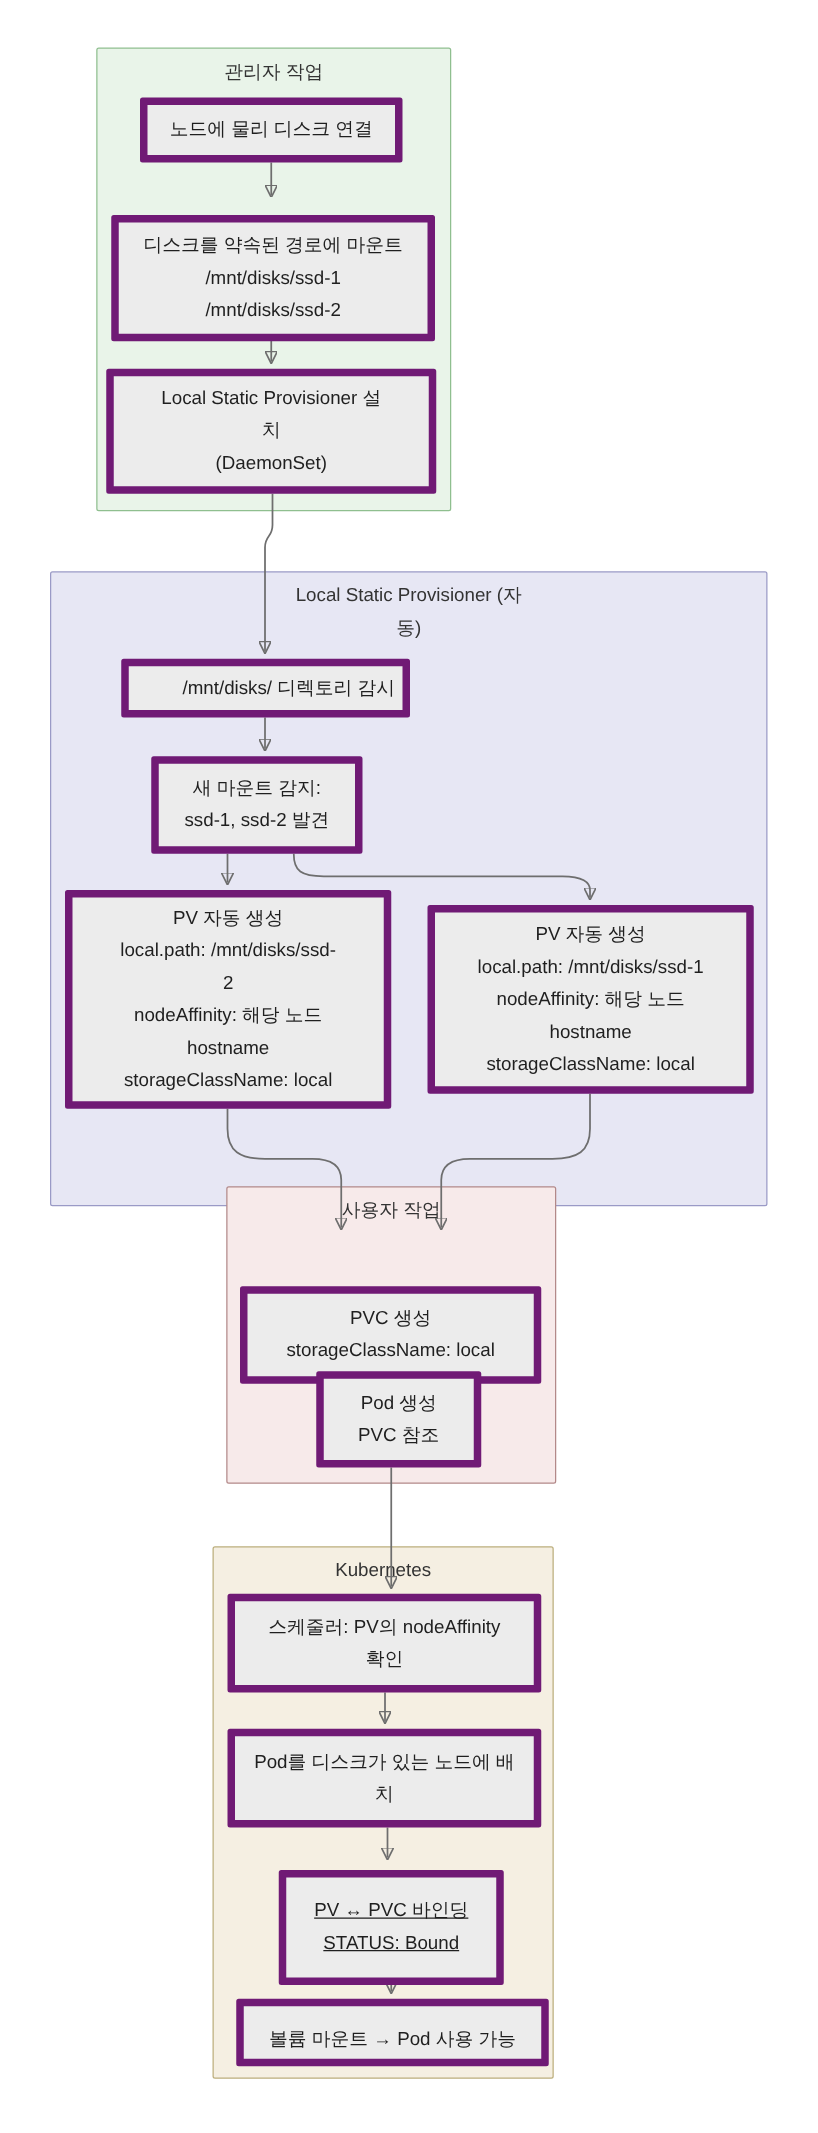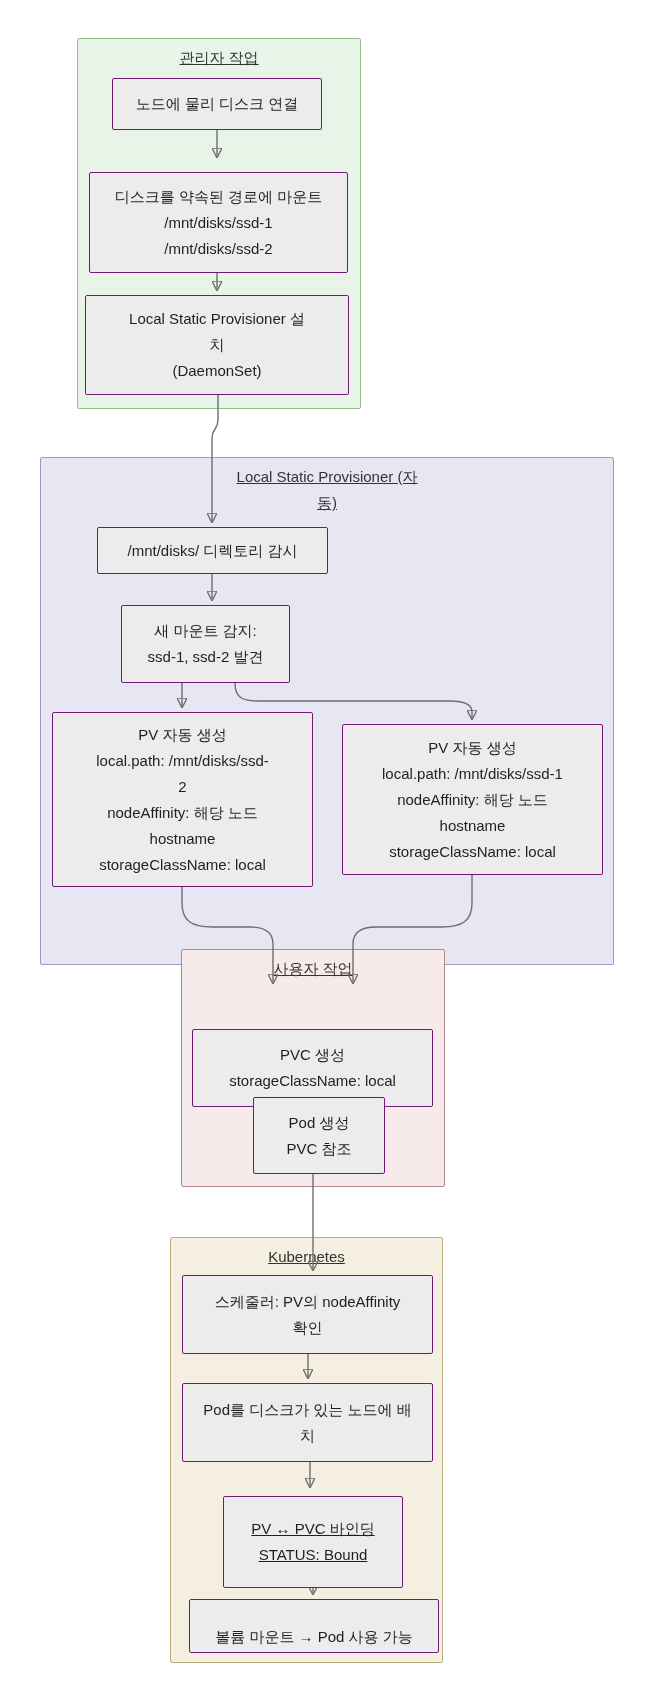--- a/index.html
+++ b/index.html
@@ -5,26 +5,26 @@
   html,body{margin:0;padding:0;background:#ffffff;}
   body{font-family:"Liberation Sans","DejaVu Sans",sans-serif;}
   #canvas{position:relative;width:654px;height:1706px;background:#ffffff;overflow:hidden;}
 
   .group{position:absolute;border:1px solid;border-radius:2px;box-sizing:border-box;z-index:1;}
   .g-admin{background:#e9f4e9;border-color:#8fbf8f;}
   .g-provisioner{background:#e7e7f4;border-color:#9a9ac6;}
   .g-user{background:#f7eaea;border-color:#b38989;}
   .g-kubernetes{background:#f5efe2;border-color:#bcae7c;}
   .gtitle{position:absolute;top:6px;left:0;right:0;text-align:center;
-          font-size:15px;line-height:26px;color:#333333;text-decoration:underline;}
+          font-size:15px;line-height:26px;color:#333333;}
 
   #edges{position:absolute;left:0;top:0;z-index:2;}
   #edges path{stroke:#6e6e6e;stroke-width:1.4;fill:none;}
 
-  .node{position:absolute;background:#ececec;border:1px solid #701a75;border-radius:2px;
+  .node{position:absolute;background:#ececec;border:6px solid #701a75;border-radius:2px;
         box-sizing:border-box;z-index:3;display:flex;flex-direction:column;
         justify-content:center;align-items:center;text-align:center;
         font-size:15px;line-height:26px;color:#1f1f1f;padding:2px 6px;}
   .node .ln{width:100%;}
 </style>
 </head>
 <body>
 
 <div id="canvas">
 
@@ -77,21 +77,21 @@
     <div class="ln">/mnt/disks/ssd-1</div>
     <div class="ln">/mnt/disks/ssd-2</div>
   </div>
 
   <div class="node" style="left:85px;top:295px;width:264px;height:100px;">
     <div class="ln">Local Static Provisioner 설</div>
     <div class="ln">치</div>
     <div class="ln">(DaemonSet)</div>
   </div>
 
-  <div class="node" style="left:97px;top:527px;width:231px;height:47px;">
+  <div class="node" style="left:97px;top:527px;width:231px;height:47px;text-align:right;">
     <div class="ln">/mnt/disks/ 디렉토리 감시</div>
   </div>
 
   <div class="node" style="left:121px;top:605px;width:169px;height:78px;">
     <div class="ln">새 마운트 감지:</div>
     <div class="ln">ssd-1, ssd-2 발견</div>
   </div>
 
   <div class="node" style="left:52px;top:712px;width:261px;height:175px;">
     <div class="ln">PV 자동 생성</div>

